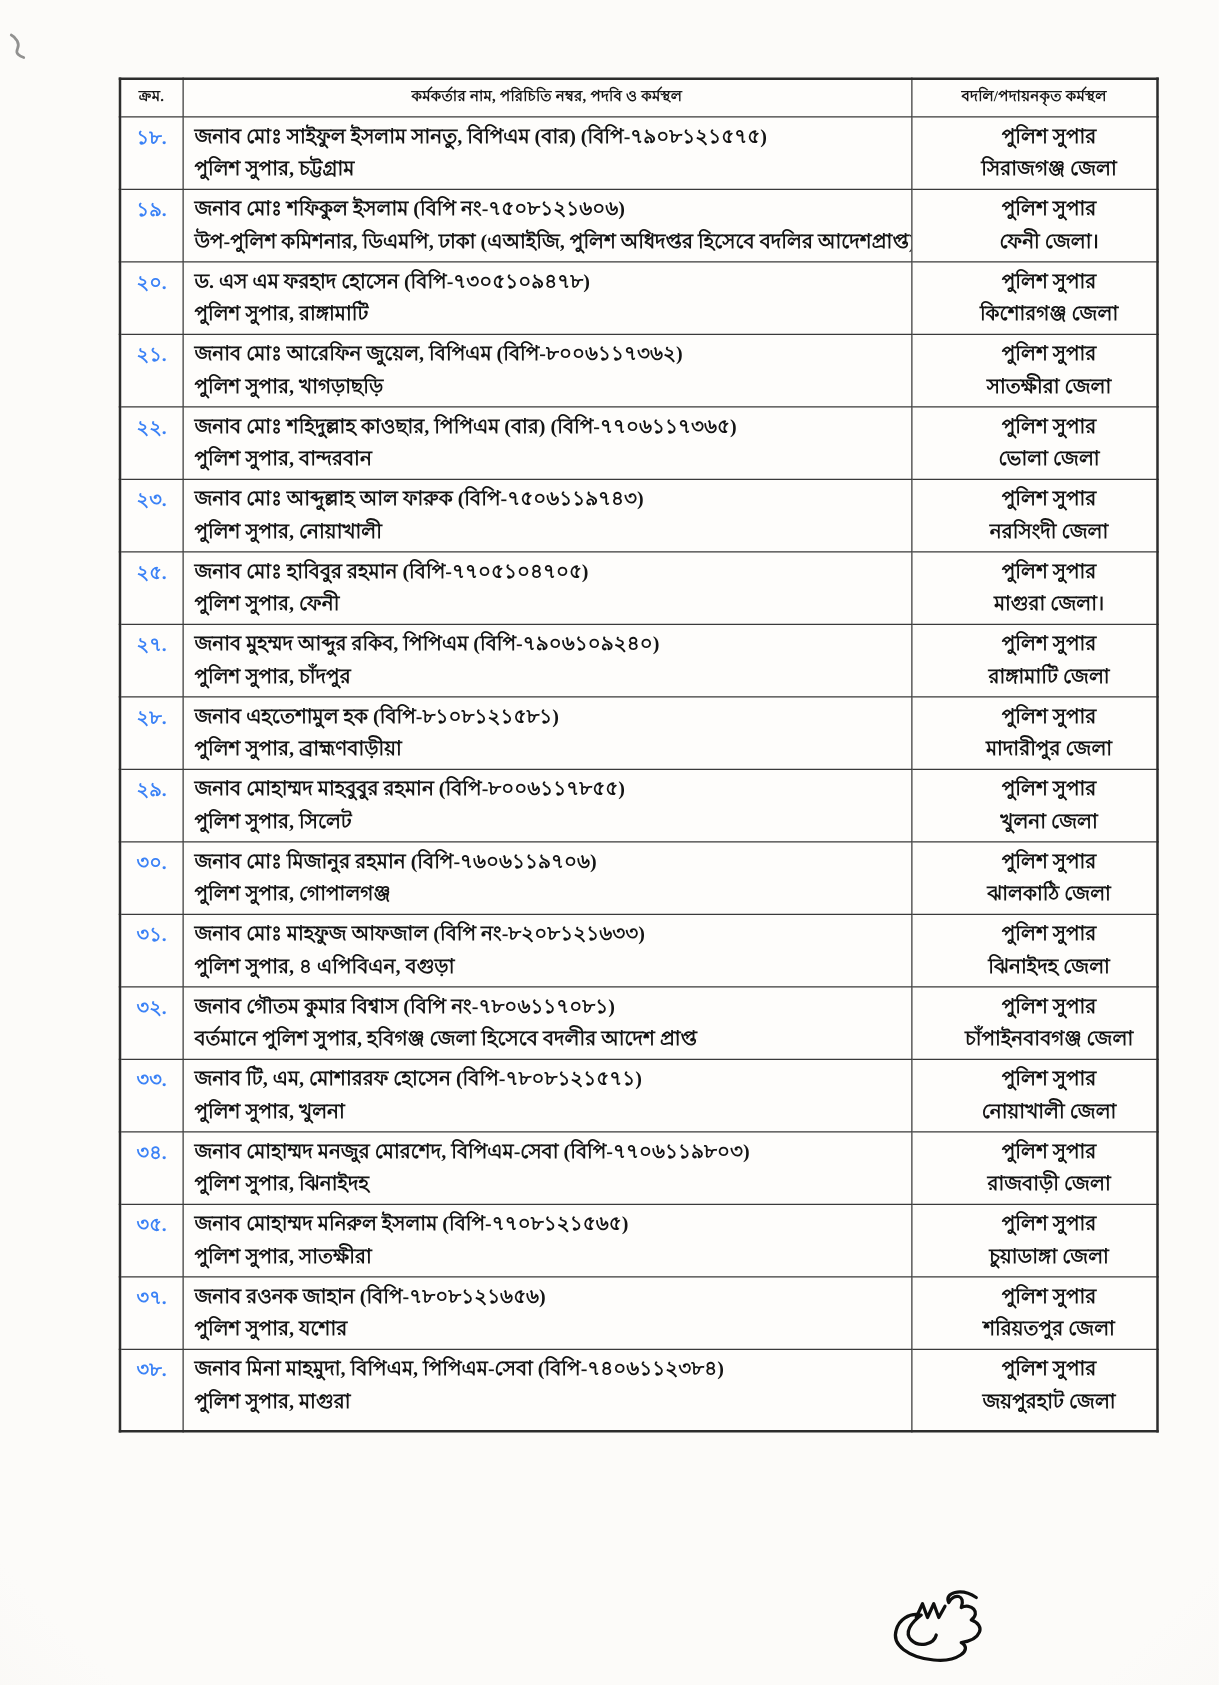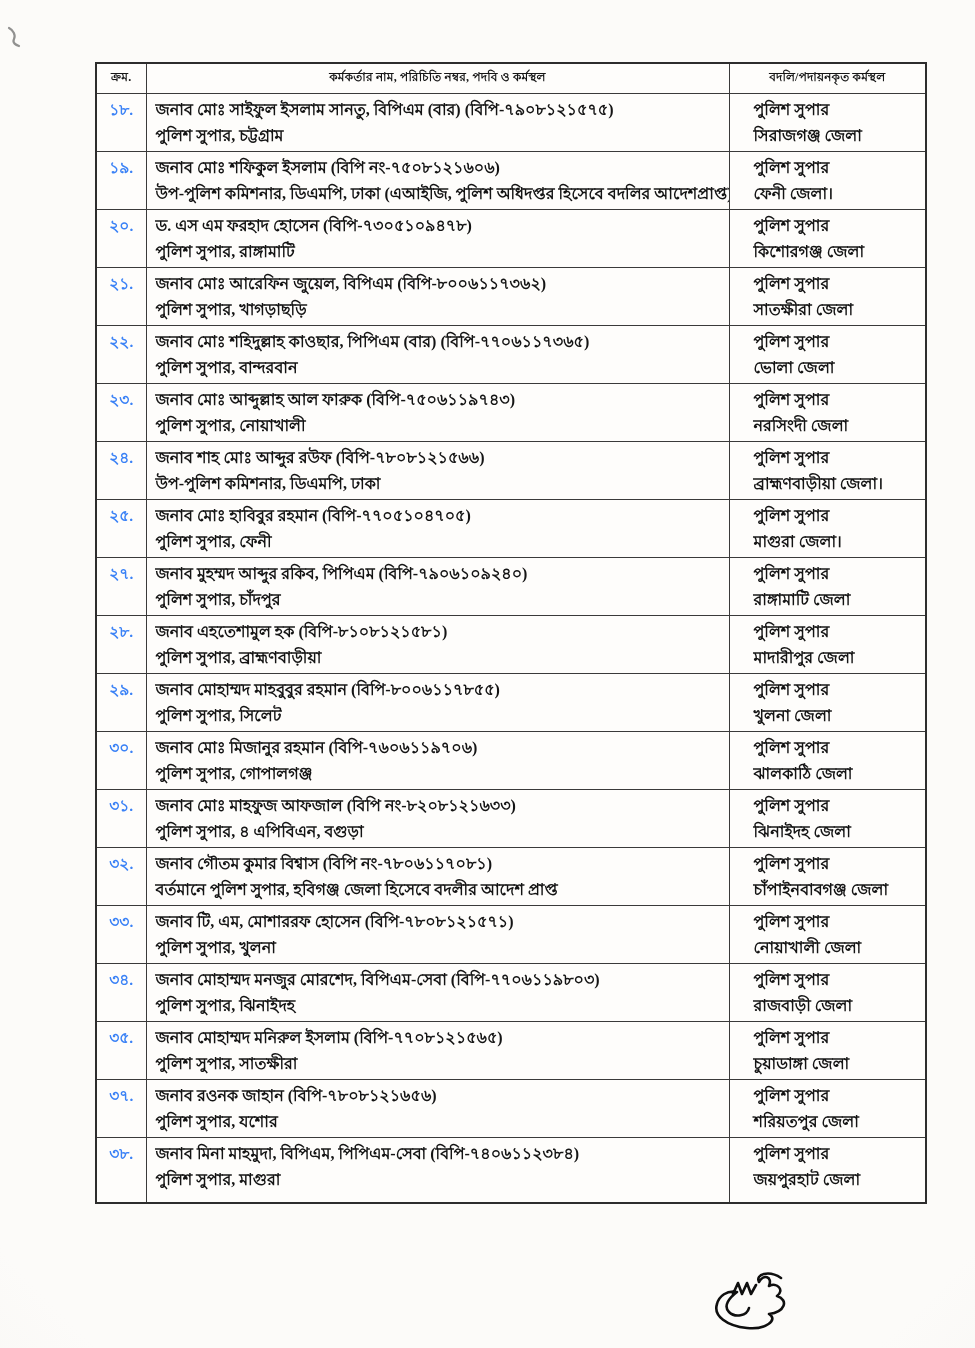--- a/index.html
+++ b/index.html
@@ -72,21 +72,21 @@
     margin-left: 48px;
   }
   td.officer .l1, td.officer .l2 {
     font-size: 16px;
     font-weight: 600;
     line-height: 26px;
     white-space: nowrap;
     color: #141414;
   }
   td.dest {
-    text-align: left;
+    text-align: center;
     padding-top: 3px;
     padding-left: 24px;
   }
   td.dest .d1, td.dest .d2 {
     font-size: 16px;
     font-weight: 600;
     line-height: 26px;
     color: #141414;
   }
   
@@ -189,31 +189,20 @@
       <td class="officer">
         <div class="l1">জনাব মোঃ আব্দুল্লাহ আল ফারুক (বিপি-৭৫০৬১১৯৭৪৩)</div>
         <div class="l2">পুলিশ সুপার, নোয়াখালী</div>
       </td>
       <td class="dest">
         <div class="d1">পুলিশ সুপার</div>
         <div class="d2">নরসিংদী জেলা</div>
       </td>
     </tr>
 
-    <tr class="data-row">
-      <td class="serial">২৪.</td>
-      <td class="officer">
-        <div class="l1">জনাব শাহ মোঃ আব্দুর রউফ (বিপি-৭৮০৮১২১৫৬৬)</div>
-        <div class="l2">উপ-পুলিশ কমিশনার, ডিএমপি, ঢাকা</div>
-      </td>
-      <td class="dest">
-        <div class="d1">পুলিশ সুপার</div>
-        <div class="d2">ব্রাহ্মণবাড়ীয়া জেলা।</div>
-      </td>
-    </tr>
 
     <tr class="data-row">
       <td class="serial">২৫.</td>
       <td class="officer">
         <div class="l1">জনাব মোঃ হাবিবুর রহমান (বিপি-৭৭০৫১০৪৭০৫)</div>
         <div class="l2">পুলিশ সুপার, ফেনী</div>
       </td>
       <td class="dest">
         <div class="d1">পুলিশ সুপার</div>
         <div class="d2">মাগুরা জেলা।</div>

